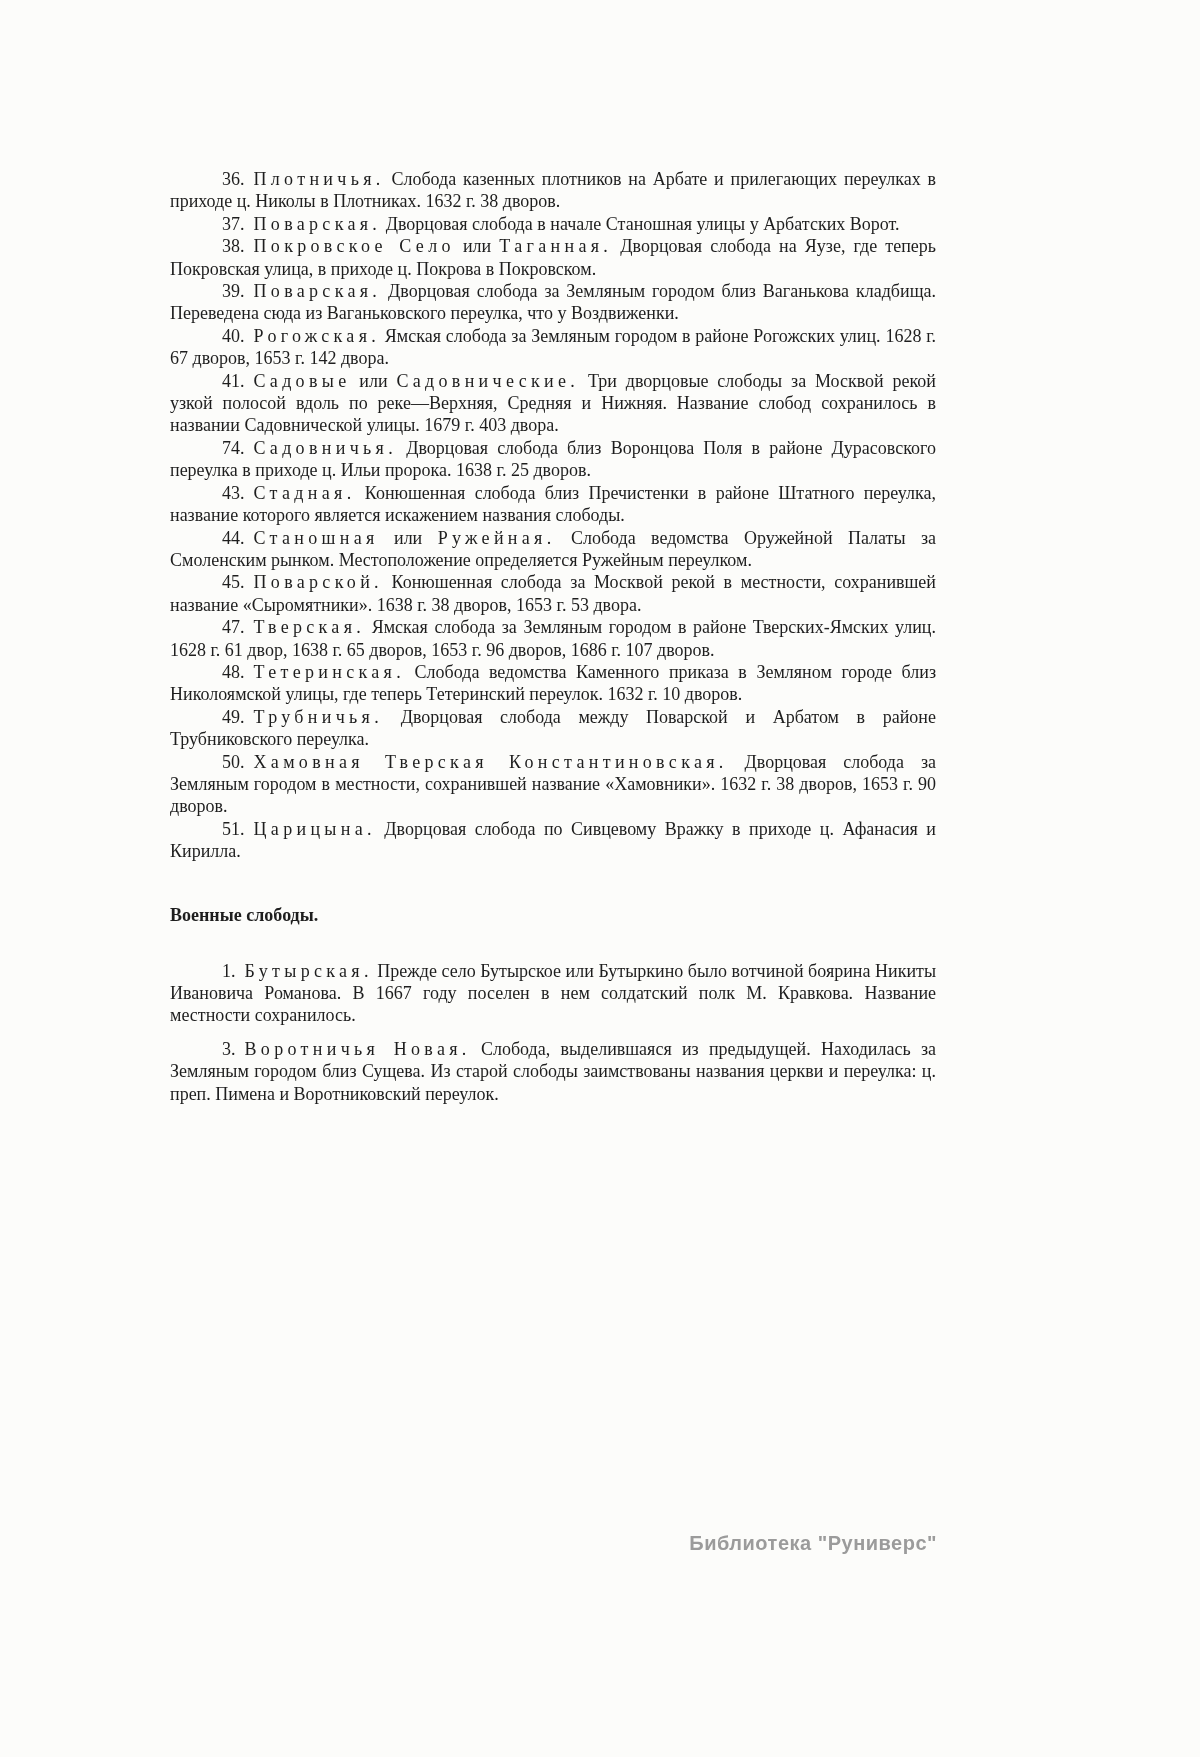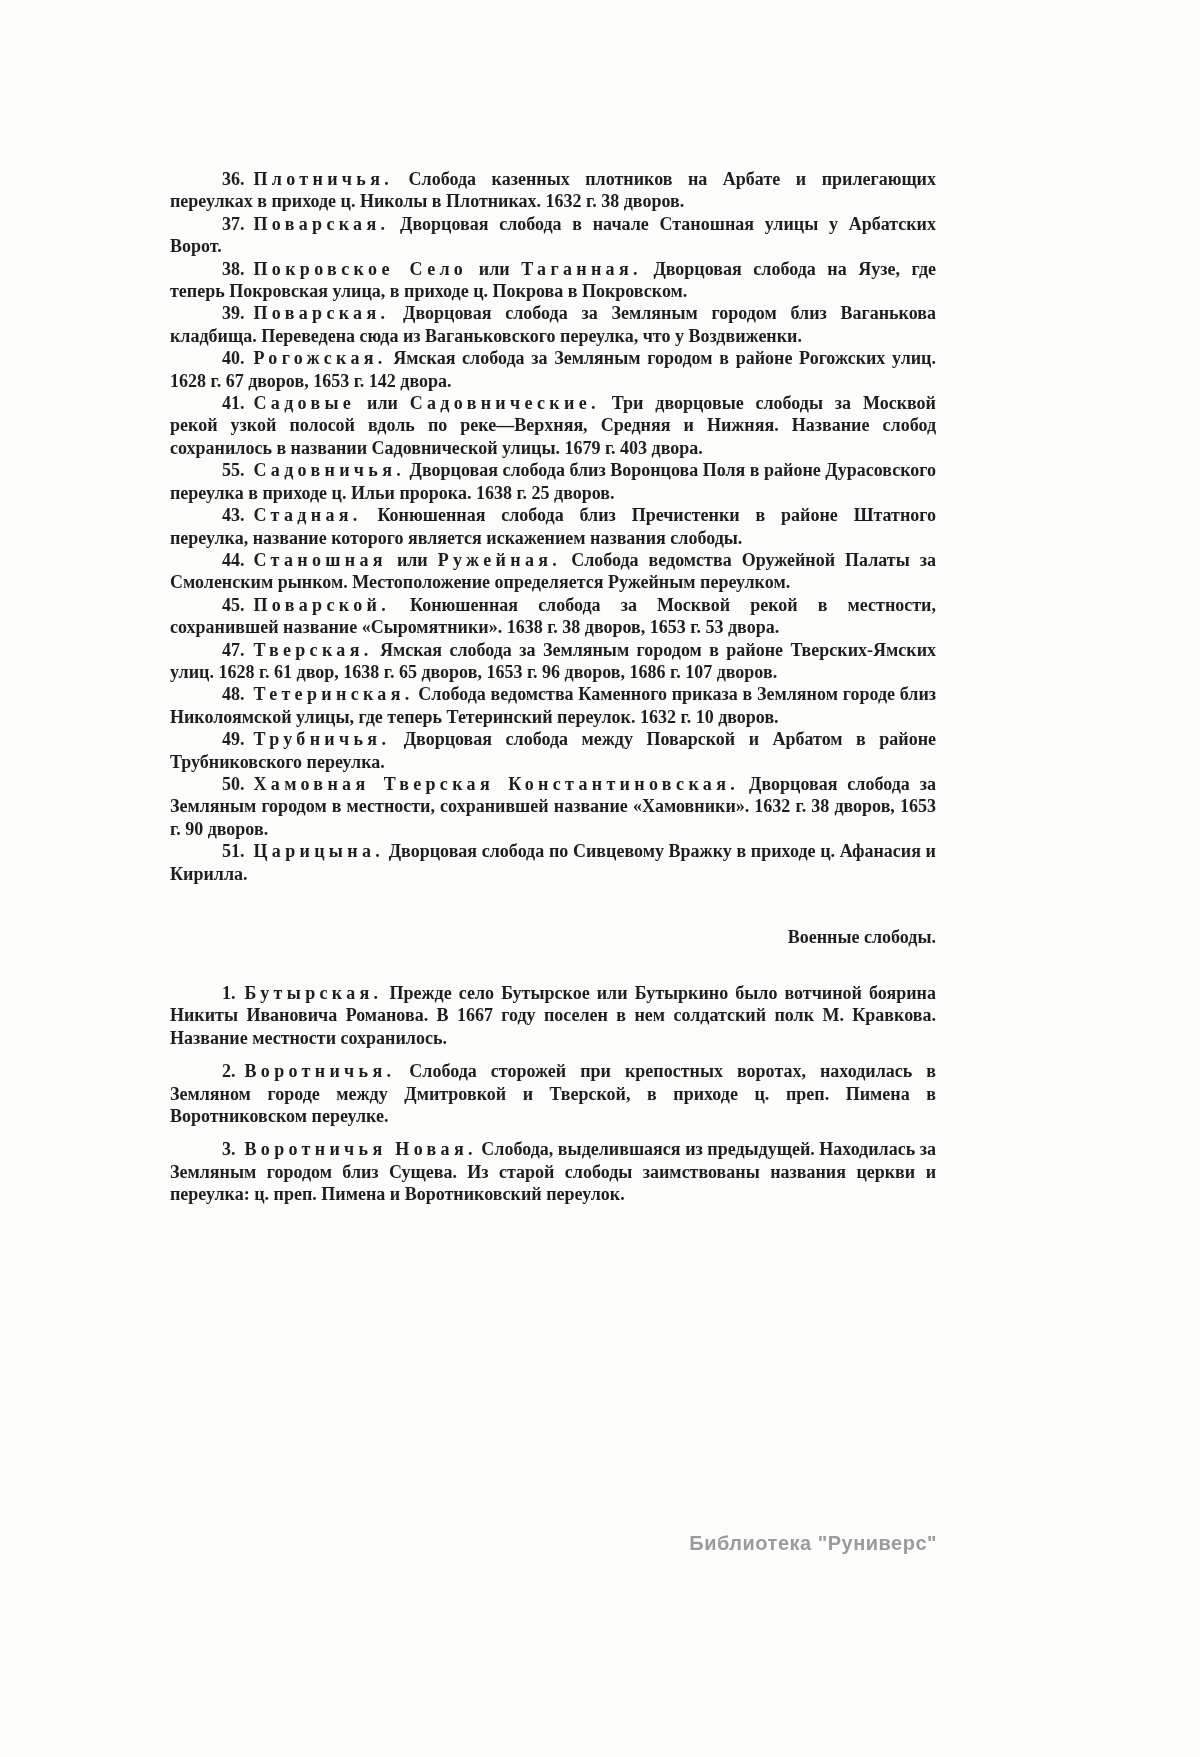--- a/index.html
+++ b/index.html
@@ -23,33 +23,32 @@
   }
   .entries {
     font-size: 18px;
     line-height: 22.4px;
     text-align: justify;
   }
   p.entry {
     margin: 0;
     padding: 0;
     text-indent: 52px;
-    font-weight: bold;
   }
   .military .entry {
     margin: 0 0 11px 0;
   }
   .num {
     white-space: pre;
   }
   .spaced {
     letter-spacing: 0.24em;
   }
   .section-heading {
-    text-align: right;
+    text-align: left;
     font-weight: bold;
     font-size: 18px;
     margin: 42px 0 34px 0;
   }
   .footer-watermark {
     position: absolute;
     top: 1532px;
     right: 263px;
     font-family: "Liberation Sans", "DejaVu Sans", sans-serif;
     font-weight: bold;
@@ -63,34 +62,33 @@
 
 <div class="page-inner">
 
   <div class="entries" id="main-entries">
       <p class="entry"><span class="num">36. </span><span><span class="spaced">Плотничья.</span></span><span> Слобода казенных плотников на Арбате и прилегающих переулках в приходе ц. Николы в Плотниках. 1632 г. 38 дворов.</span></p>
       <p class="entry"><span class="num">37. </span><span><span class="spaced">Поварская.</span></span><span> Дворцовая слобода в начале Станошная улицы у Арбатских Ворот.</span></p>
       <p class="entry"><span class="num">38. </span><span><span class="spaced">Покровское Село</span><span> или </span><span class="spaced">Таганная.</span></span><span> Дворцовая слобода на Яузе, где теперь Покровская улица, в приходе ц. Покрова в Покровском.</span></p>
       <p class="entry"><span class="num">39. </span><span><span class="spaced">Поварская.</span></span><span> Дворцовая слобода за Земляным городом близ Ваганькова кладбища. Переведена сюда из Ваганьковского переулка, что у Воздвиженки.</span></p>
       <p class="entry"><span class="num">40. </span><span><span class="spaced">Рогожская.</span></span><span> Ямская слобода за Земляным городом в районе Рогожских улиц. 1628 г. 67 дворов, 1653 г. 142 двора.</span></p>
       <p class="entry"><span class="num">41. </span><span><span class="spaced">Садовые</span><span> или </span><span class="spaced">Садовнические.</span></span><span> Три дворцовые слободы за Москвой рекой узкой полосой вдоль по реке—Верхняя, Средняя и Нижняя. Название слобод сохранилось в названии Садовнической улицы. 1679 г. 403 двора.</span></p>
-      <p class="entry"><span class="num">55. </span><span><span class="spaced">Садовничья.</span></span><span> Дворцовая слобода близ Воронцова Поля в районе Дурасовского переулка в приходе ц. Ильи пророка. 1638 г. 25 дворов.</span></p>
+      <p class="entry"><span class="num">74. </span><span><span class="spaced">Садовничья.</span></span><span> Дворцовая слобода близ Воронцова Поля в районе Дурасовского переулка в приходе ц. Ильи пророка. 1638 г. 25 дворов.</span></p>
       <p class="entry"><span class="num">43. </span><span><span class="spaced">Стадная.</span></span><span> Конюшенная слобода близ Пречистенки в районе Штатного переулка, название которого является искажением названия слободы.</span></p>
       <p class="entry"><span class="num">44. </span><span><span class="spaced">Станошная</span><span> или </span><span class="spaced">Ружейная.</span></span><span> Слобода ведомства Оружейной Палаты за Смоленским рынком. Местоположение определяется Ружейным переулком.</span></p>
       <p class="entry"><span class="num">45. </span><span><span class="spaced">Поварской.</span></span><span> Конюшенная слобода за Москвой рекой в местности, сохранившей название «Сыромятники». 1638 г. 38 дворов, 1653 г. 53 двора.</span></p>
       <p class="entry"><span class="num">47. </span><span><span class="spaced">Тверская.</span></span><span> Ямская слобода за Земляным городом в районе Тверских-Ямских улиц. 1628 г. 61 двор, 1638 г. 65 дворов, 1653 г. 96 дворов, 1686 г. 107 дворов.</span></p>
       <p class="entry"><span class="num">48. </span><span><span class="spaced">Тетеринская.</span></span><span> Слобода ведомства Каменного приказа в Земляном городе близ Николоямской улицы, где теперь Тетеринский переулок. 1632 г. 10 дворов.</span></p>
       <p class="entry"><span class="num">49. </span><span><span class="spaced">Трубничья.</span></span><span> Дворцовая слобода между Поварской и Арбатом в районе Трубниковского переулка.</span></p>
       <p class="entry"><span class="num">50. </span><span><span class="spaced">Хамовная Тверская Константиновская.</span></span><span> Дворцовая слобода за Земляным городом в местности, сохранившей название «Хамовники». 1632 г. 38 дворов, 1653 г. 90 дворов.</span></p>
       <p class="entry"><span class="num">51. </span><span><span class="spaced">Царицына.</span></span><span> Дворцовая слобода по Сивцевому Вражку в приходе ц. Афанасия и Кирилла.</span></p>
     </div>
 
   <div class="section-heading">Военные слободы.</div>
 
   <div class="entries military" id="military-entries">
       <p class="entry"><span class="num">1. </span><span><span class="spaced">Бутырская.</span></span><span> Прежде село Бутырское или Бутыркино было вотчиной боярина Никиты Ивановича Романова. В 1667 году поселен в нем солдатский полк М. Кравкова. Название местности сохранилось.</span></p>
-      <p class="entry"><span class="num">2. </span><span><span class="spaced">Воротничья.</span></span><span> Слобода сторожей при крепостных воротах, находилась в Земляном городе между Дмитровкой и Тверской, в приходе ц. преп. Пимена в Воротниковском переулке.</span></p>
       <p class="entry"><span class="num">3. </span><span><span class="spaced">Воротничья Новая.</span></span><span> Слобода, выделившаяся из предыдущей. Находилась за Земляным городом близ Сущева. Из старой слободы заимствованы названия церкви и переулка: ц. преп. Пимена и Воротниковский переулок.</span></p>
     </div>
 
 </div>
 
 <div class="footer-watermark">Библиотека "Руниверс"</div>
 
 </body></html>

